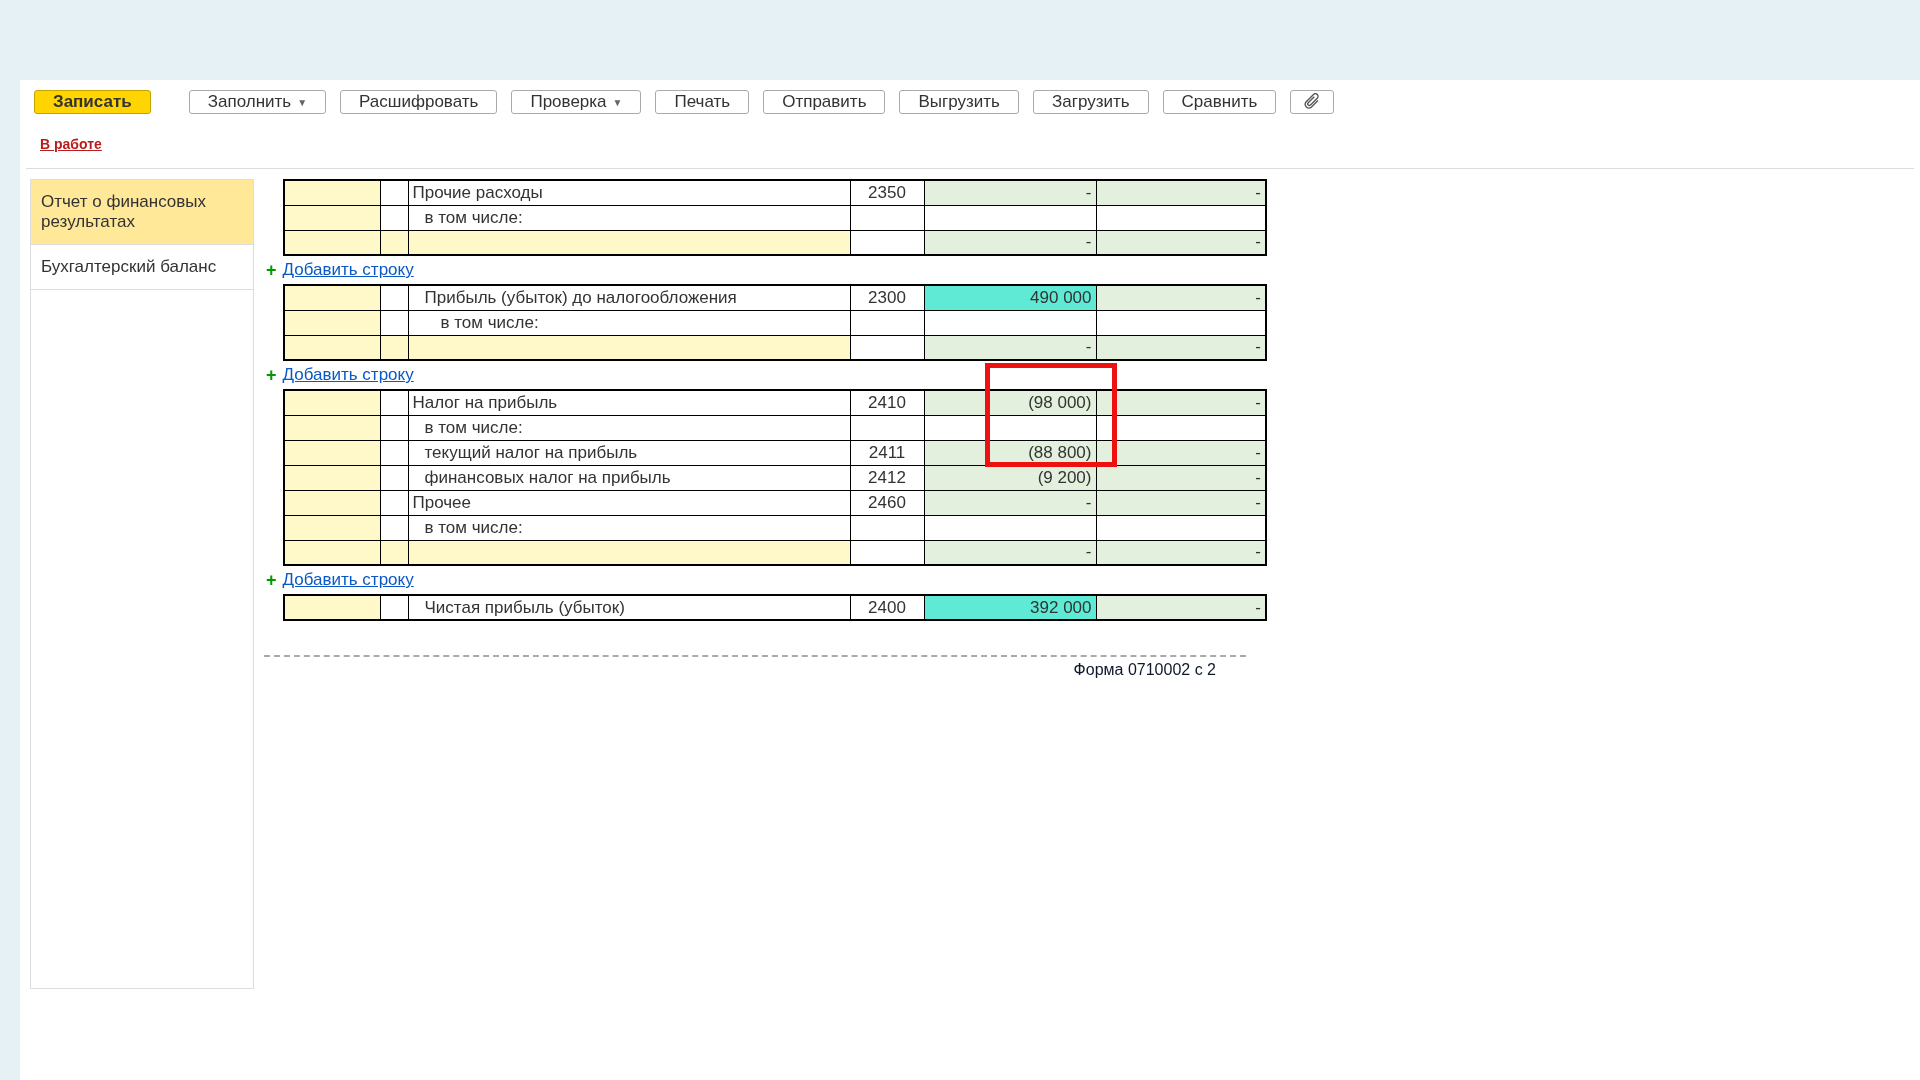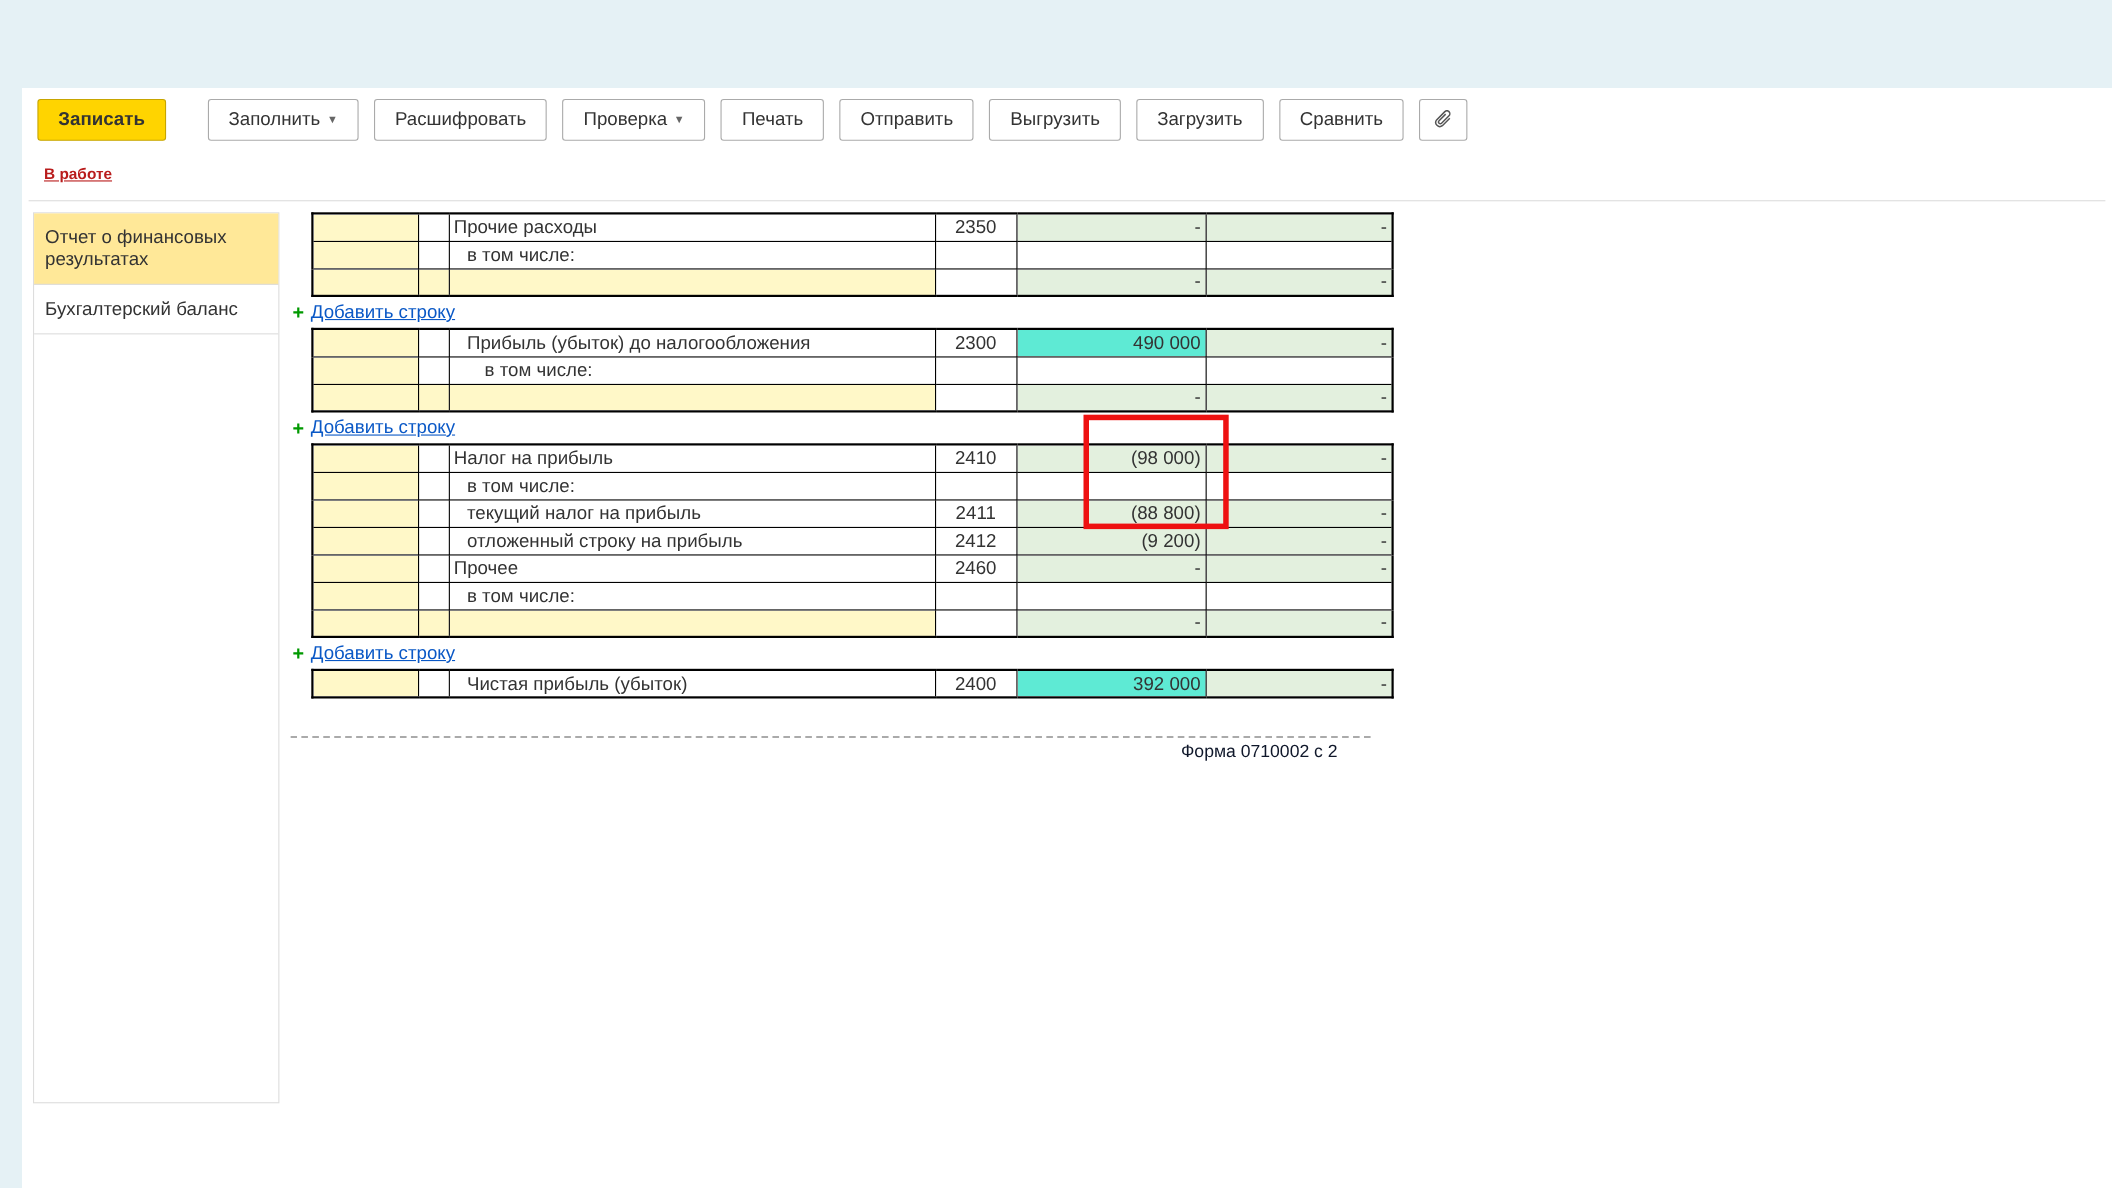--- a/index.html
+++ b/index.html
@@ -6,21 +6,21 @@
   *{box-sizing:border-box;}
   .stage{width:1920px;height:1080px;position:relative;background:#e5f1f5;overflow:hidden;}
   .app{position:absolute;left:20px;top:80px;right:0;bottom:0;background:#fff;}
   .tbar{display:flex;align-items:center;gap:8px;padding:10px 14px 8px;}
   .nav-btn{width:42px;height:32px;background:#fff;border:1px solid #bbb;border-radius:3px;display:flex;align-items:center;justify-content:center;}
   .nav-btn svg{width:16px;height:16px;stroke:#888;}
   .title{font-size:26px;color:#333;margin-left:10px;}
   .icons-right{margin-left:auto;display:flex;gap:14px;align-items:center;padding-right:14px;}
   .icons-right svg{width:20px;height:20px;stroke:#777;fill:none;}
   .btnbar{display:flex;align-items:center;gap:14px;padding:10px 14px 14px;}
-  .btn{height:38px;padding:0 18px;background:#fff;border:1px solid #aaa;border-radius:3px;font-size:17px;color:#333;display:flex;align-items:center;gap:6px;cursor:pointer;}
+  .btn{height:24px;padding:0 18px;background:#fff;border:1px solid #aaa;border-radius:3px;font-size:17px;color:#333;display:flex;align-items:center;gap:6px;cursor:pointer;}
   .btn.primary{background:#ffd400;border-color:#c7a500;font-weight:bold;}
   .btn .caret{font-size:10px;color:#666;}
   .btn.iconbtn{width:44px;padding:0;justify-content:center;}
   .clip{width:18px;height:18px;}
   .status{padding:6px 14px 14px;border-bottom:1px solid #ddd;margin:0 6px;}
   .status-link{color:#b91c1c;text-decoration:underline;font-size:14px;font-weight:bold;}
   .body{display:flex;height:calc(100% - 170px);}
   .sidebar{width:224px;border:1px solid #ddd;margin:10px;}
   .side-item{padding:12px 10px;font-size:17px;border-bottom:1px solid #ddd;cursor:pointer;}
   .side-item.active{background:#ffe898;}
@@ -224,21 +224,21 @@
                   <td class=""></td>
                   <td class="" style="padding-left:16px;margin-top:29px;">текущий налог на прибыль</td>
                   <td class="code">2411</td>
                   <td class="num bg-green-light">(88 800)</td>
                   <td class="num bg-green-light bold-right">-</td>
                 </tr>
                 <tr>
                   <td class="no-border"></td>
                   <td class="bg-yellow bold-left"></td>
                   <td class=""></td>
-                  <td class="" style="padding-left:16px;">отложенный строку на прибыль</td>
+                  <td class="" style="padding-left:16px;">финансовых налог на прибыль</td>
                   <td class="code">2412</td>
                   <td class="num bg-green-light">(9 200)</td>
                   <td class="num bg-green-light bold-right">-</td>
                 </tr>
                 <tr>
                   <td class="no-border"></td>
                   <td class="bg-yellow bold-left"></td>
                   <td class=""></td>
                   <td class="" style="">Прочее</td>
                   <td class="code">2460</td>

